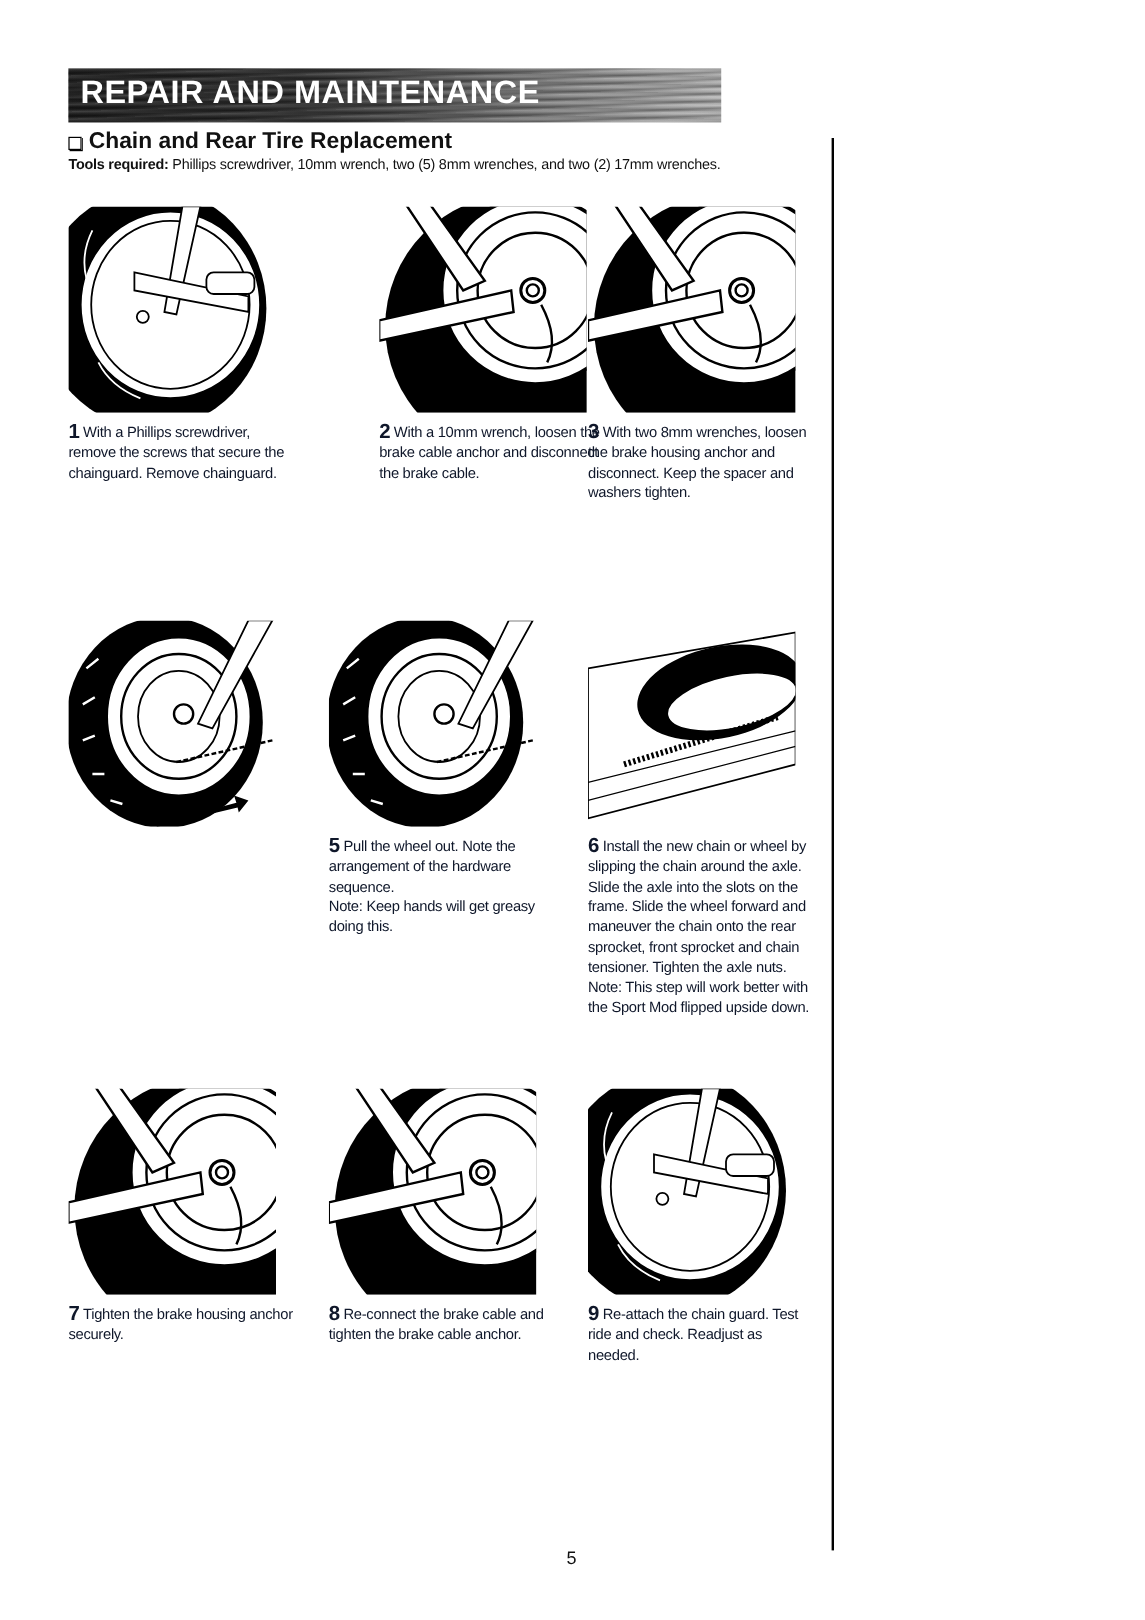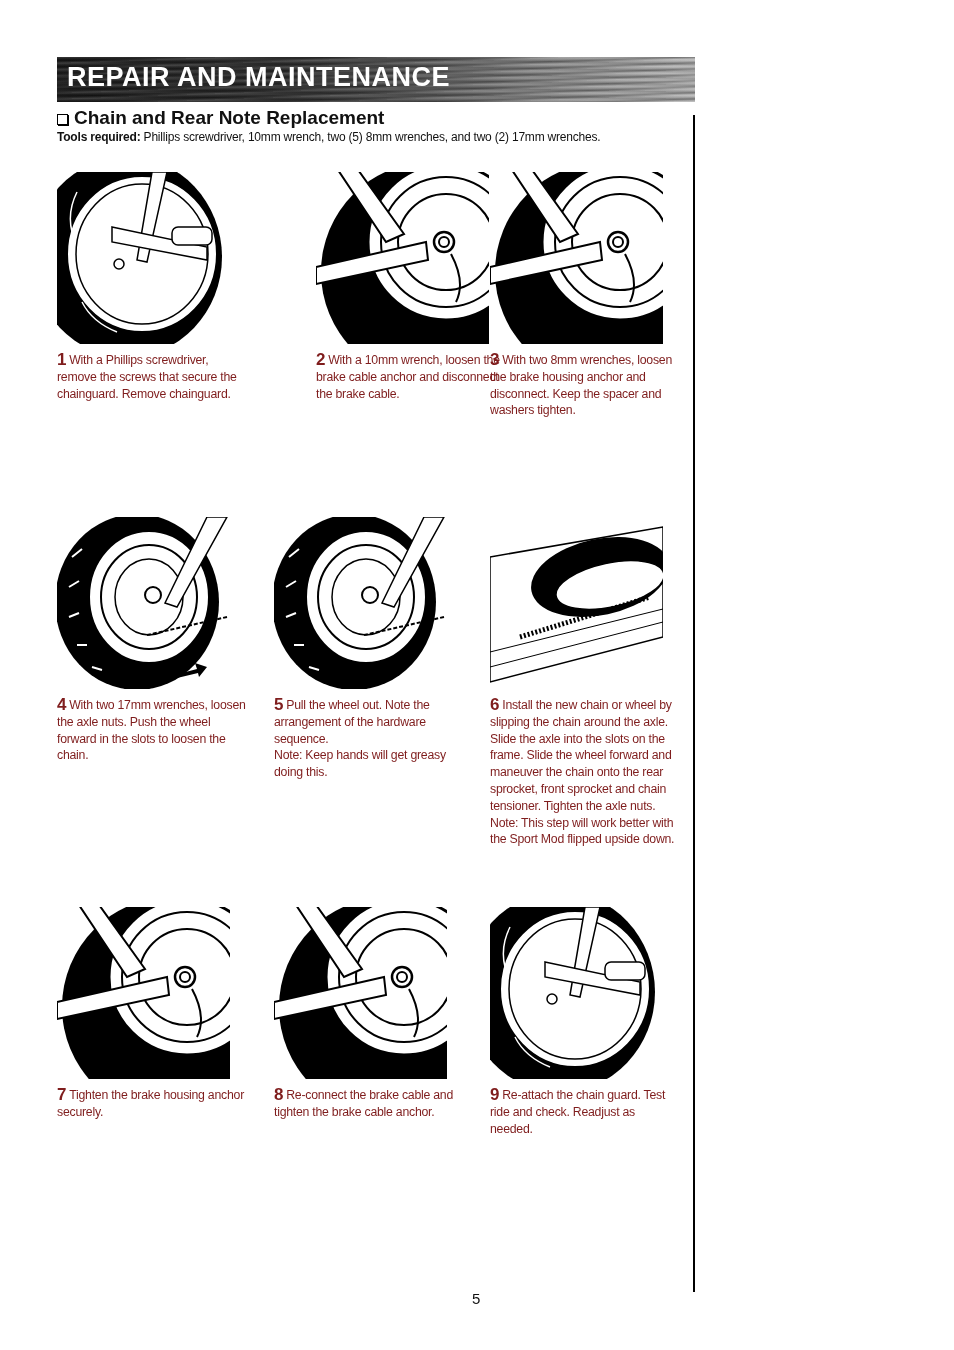--- a/index.html
+++ b/index.html
@@ -1,52 +1,52 @@
 <!DOCTYPE html>
 <html><head>
 <meta charset="utf-8">
 <style>
   html, body { margin:0; padding:0; background:#ffffff; }
   body { width:954px; height:1350px; position:relative; overflow:hidden;
          font-family:"Liberation Sans", sans-serif; color:#111; }
-  .banner { position:absolute; left:57px; top:57px; width:638px; height:45px;
+  .banner { position:absolute; left:57px; top:57px; width:544px; height:45px;
     background:
       repeating-linear-gradient(178deg, rgba(255,255,255,0.10) 0px, rgba(255,255,255,0.0) 2px, rgba(0,0,0,0.25) 4px, rgba(255,255,255,0.06) 6px),
       repeating-linear-gradient(181deg, rgba(0,0,0,0.2) 0px, rgba(255,255,255,0.08) 3px, rgba(0,0,0,0.15) 7px),
       linear-gradient(90deg, #1a1a1a 0%, #2e2e2e 35%, #555 55%, #8a8a8a 75%, #b9b9b9 100%);
   }
   .banner-title { position:absolute; left:10px; top:5px; font-size:27px; font-weight:bold;
     color:#fff; letter-spacing:0.5px; font-family:"Liberation Sans", sans-serif; }
   .vrule { position:absolute; left:693px; top:115px; width:1.5px; height:1177px; background:#000; }
   .section-title { position:absolute; left:57px; top:107px; font-size:19px; font-weight:bold;
     display:flex; align-items:center; gap:6px; }
   .checkbox { width:11px; height:11px; border:1.5px solid #000; box-sizing:border-box;
     display:inline-block; margin-top:2px; box-shadow:1px 1px 0 #000; }
   .tools { position:absolute; left:57px; top:130px; font-size:12px; letter-spacing:-0.2px; }
   .tools b { font-weight:bold; }
   .step { position:absolute; width:190px; }
   .illus { width:173px; height:172px; position:relative; overflow:hidden; background:#fff; }
   .illus svg { width:100%; height:100%; display:block; }
-  .caption { margin-top:8px; font-size:12.3px; line-height:16.8px; letter-spacing:-0.25px; color:#7f1d1d; }
+  .caption { margin-top:8px; font-size:12.3px; line-height:16.8px; letter-spacing:-0.25px; color:#0f172a; }
   .num { font-size:17px; font-weight:bold; margin-right:3px; vertical-align:-1px; }
   .note-label { font-weight:normal; }
   .page-num { position:absolute; left:472px; top:1290px; font-size:15px; }
 </style>
 </head>
 <body>
 
 <div class="banner">
   <div class="banner-title">REPAIR AND MAINTENANCE</div>
 </div>
 
 <div class="vrule"></div>
 
 <div class="section-title">
   <span class="checkbox"></span>
-  <span>Chain and Rear Note Replacement</span>
+  <span>Chain and Rear Tire Replacement</span>
 </div>
 
 <div class="tools">
   <b>Tools required:</b><span> Phillips screwdriver, 10mm wrench, two (5) 8mm wrenches,  and two (2) 17mm wrenches.</span>
 </div>
 
 <svg width="0" height="0" style="position:absolute">
   <defs>
     <symbol id="hub-side" viewBox="0 0 173 172">
       <rect width="173" height="172" fill="#fff"></rect>
@@ -126,23 +126,20 @@
   </div>
 </div>
 
 <div class="step" style="left:57px; top:517px;">
   <div class="illus">
     <svg viewBox="0 0 173 172">
         <use href="#tread-wheel"></use>
       <path d="M72 170 L140 152 L138 146 L150 150 L142 160 L141 156 L74 172 Z" fill="#000"></path>
     </svg>
   </div>
-  <div class="caption">
-    <span class="num">4</span><span>With two 17mm wrenches, loosen the axle nuts. Push the wheel forward in the slots to loosen the chain.</span>
-  </div>
 </div>
 
 <div class="step" style="left:274px; top:517px;">
   <div class="illus">
       <svg>
         <use href="#tread-wheel"></use>
       </svg>
     </div>
   <div class="caption">
     <span class="num">5</span><span>Pull the wheel out. Note the arrangement of the hardware sequence.</span><br>

